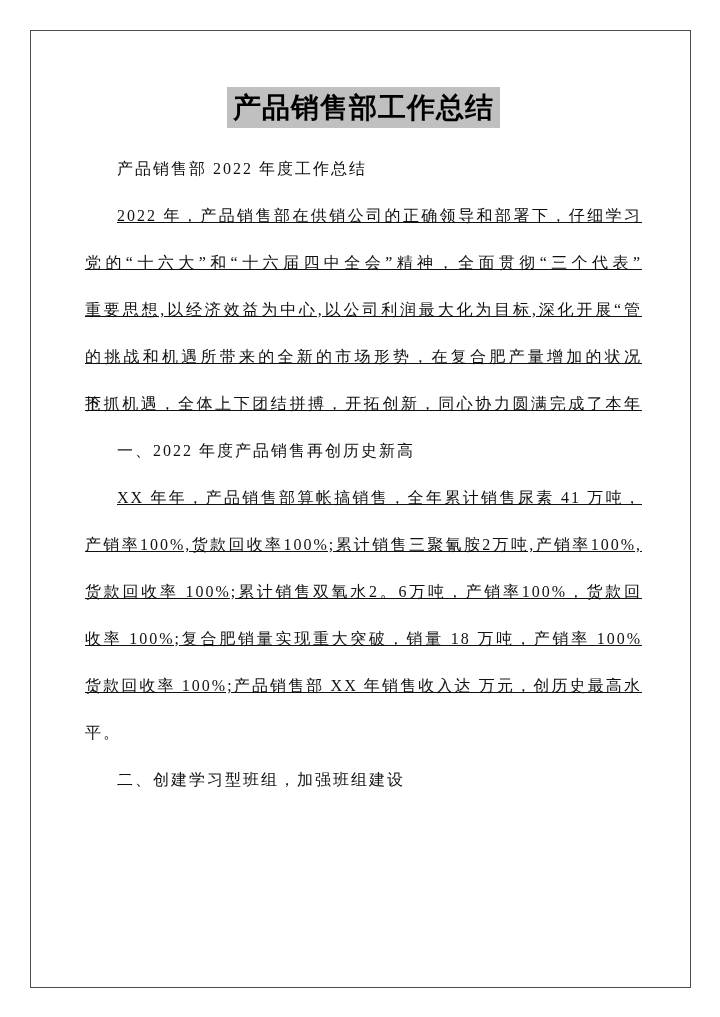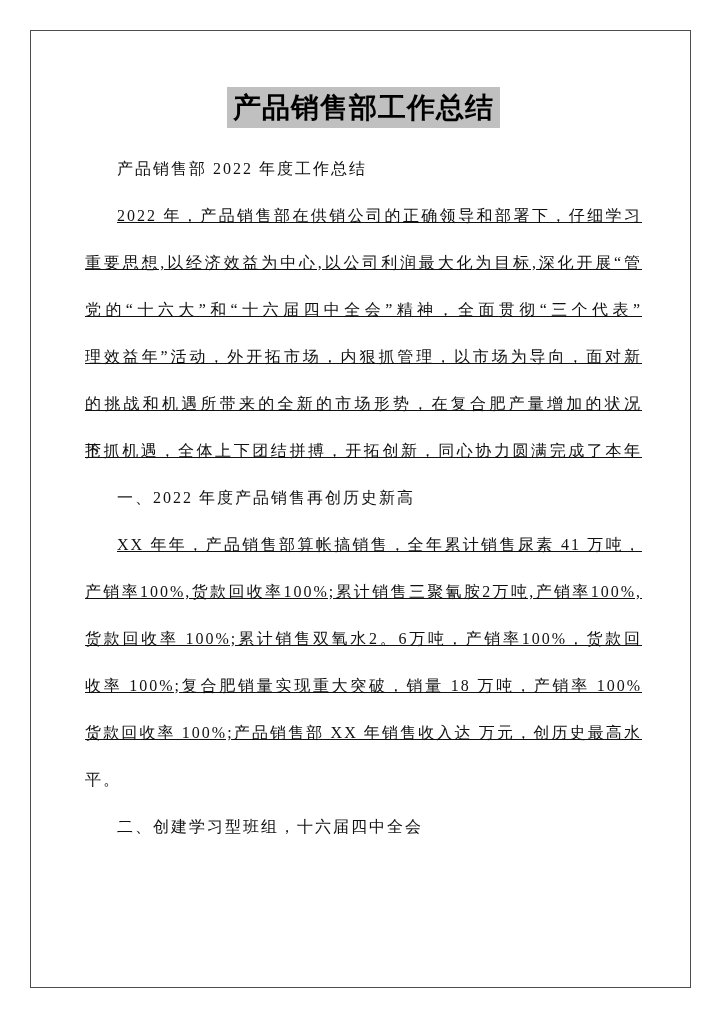--- a/index.html
+++ b/index.html
@@ -62,29 +62,28 @@
 <div class="screen">
   <div class="page">
 
     <div class="doc-title">
       <span class="hl">产品销售部工作总结</span>
     </div>
 
     <div class="lines">
       <div class="line indent">产品销售部 2022 年度工作总结</div>
       <div class="line indent justify">2022 年，产品销售部在供销公司的正确领导和部署下，仔细学习</div>
+      <div class="line justify">党的“十六大”和“十六届四中全会”精神，全面贯彻“三个代表”</div>
       <div class="line justify">重要思想,以经济效益为中心,以公司利润最大化为目标,深化开展“管</div>
-      <div class="line justify">党的“十六大”和“十六届四中全会”精神，全面贯彻“三个代表”</div>
-      <div class="line justify">理效益年”活动，外开拓市场，内狠抓管理，以市场为导向，面对新</div>
       <div class="line justify">的挑战和机遇所带来的全新的市场形势，在复合肥产量增加的状况下，</div>
       <div class="line justify">抢抓机遇，全体上下团结拼搏，开拓创新，同心协力圆满完成了本年</div>
       <div class="line indent">一、2022 年度产品销售再创历史新高</div>
       <div class="line indent justify">XX 年年，产品销售部算帐搞销售，全年累计销售尿素 41 万吨，</div>
       <div class="line justify">产销率100%,货款回收率100%;累计销售三聚氰胺2万吨,产销率100%,</div>
       <div class="line justify">货款回收率 100%;累计销售双氧水2。6万吨，产销率100%，货款回</div>
       <div class="line justify">收率 100%;复合肥销量实现重大突破，销量 18 万吨，产销率 100% ，</div>
       <div class="line justify">货款回收率 100%;产品销售部 XX 年销售收入达 万元，创历史最高水</div>
       <div class="line">平。</div>
-      <div class="line indent">二、创建学习型班组，十六届四中全会</div>
+      <div class="line indent">二、创建学习型班组，加强班组建设</div>
     </div>
 
   </div>
 </div>
 
 </body></html>

